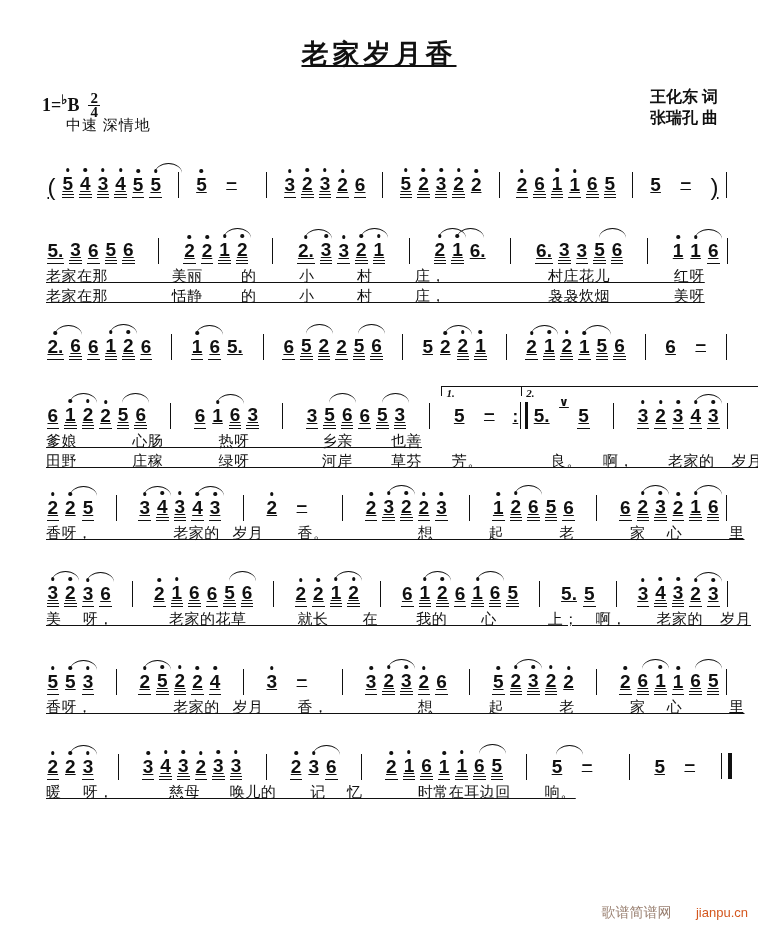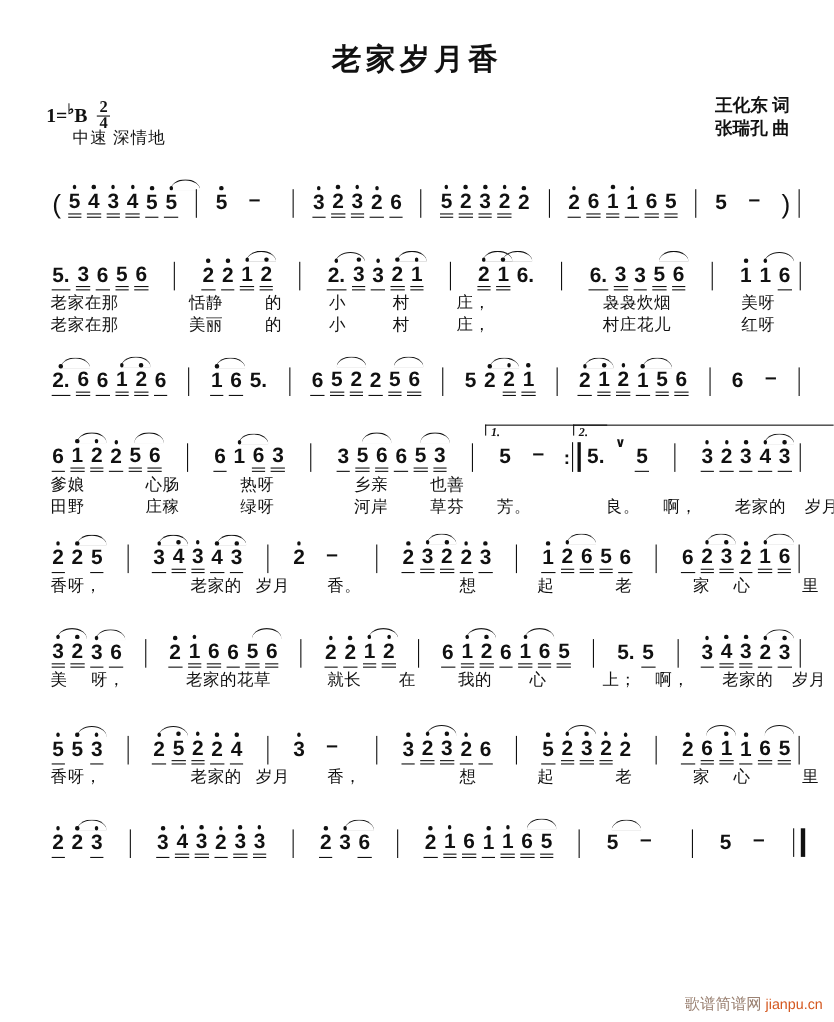--- a/index.html
+++ b/index.html
@@ -1,17 +1,17 @@
 <!DOCTYPE html>
 <html><head>
 <meta charset="utf-8">
 <style>
   html,body{margin:0;padding:0;background:#fff;}
   .sheet{position:relative;width:758px;height:929px;background:#ffffff;overflow:hidden;
-         font-family:"Liberation Serif","DejaVu Serif",serif;color:#111;}
+         font-family:"Liberation Serif","DejaVu Serif",serif;color:#111;text-decoration:underline;}
   .title{margin-top:36px;text-align:center;font-size:27px;font-weight:700;letter-spacing:4px;}
   .head-row{position:relative;height:62px;margin-top:18px;}
   .keyblock{position:absolute;left:42px;top:2px;font-weight:700;font-size:18px;
             font-family:"Liberation Serif",serif;display:flex;align-items:center;}
   .keyblock .acc{font-size:13px;vertical-align:super;position:relative;top:-6px;}
   .frac{display:inline-flex;flex-direction:column;align-items:center;margin-left:9px;line-height:13px;font-size:15px;}
   .frac .den{border-top:1.5px solid #111;padding:0 2px;}
   .tempo{position:absolute;left:66px;top:26px;font-size:15px;letter-spacing:1px;}
   .credits{position:absolute;right:40px;top:-4px;font-size:16px;font-weight:700;line-height:21px;text-align:left;margin-left:10px;}
   .score{padding:6px 26px 0 44px;}
@@ -155,22 +155,22 @@
           <span class="bar">
             <i></i>
           </span>
           <span class="tok hi">1</span>
           <span class="tok hi arc">1</span>
           <span class="tok u1">6</span>
           <span class="bar end">
             <i></i>
           </span>
         </div>
+        <div class="lyr">老家在那               美丽         的          小          村          庄，                        村庄花儿               红呀</div>
         <div class="lyr">老家在那               恬静         的          小          村          庄，                        袅袅炊烟               美呀</div>
-        <div class="lyr">老家在那               美丽         的          小          村          庄，                        村庄花儿               红呀</div>
       </div>
       <div class="line-block" style="margin-bottom: 16px;">
         <div class="n-row">
           <span class="tok u1 hi arc">2.</span>
           <span class="tok u2">6</span>
           <span class="tok u1">6</span>
           <span class="tok u2 hi arc">1</span>
           <span class="tok u2 hi">2</span>
           <span class="tok u1">6</span>
           <span class="bar">
@@ -459,20 +459,21 @@
           </span>
           <span class="tok arc">5</span>
           <span class="tok dash">–</span>
           <span class="bar">
             <i></i>
           </span>
           <span class="tok">5</span>
           <span class="tok dash">–</span>
           <span class="finalbar"></span>
         </div>
+        <div class="lyr">暖     呀，             慈母       唤儿的        记     忆             时常在耳边回        响。</div>
       </div>
     </div>
 
   <div class="footer">
     <span class="site" style="color: rgb(154, 129, 114);">歌谱简谱网</span>
-    <span class="url" style="color: rgb(212, 87, 30);">jianpu.cn</span>
+    <span class="url" style="color: rgb(212, 87, 30); margin-left: 21px;">jianpu.cn</span>
   </div>
 </div>
 
 </body></html>

